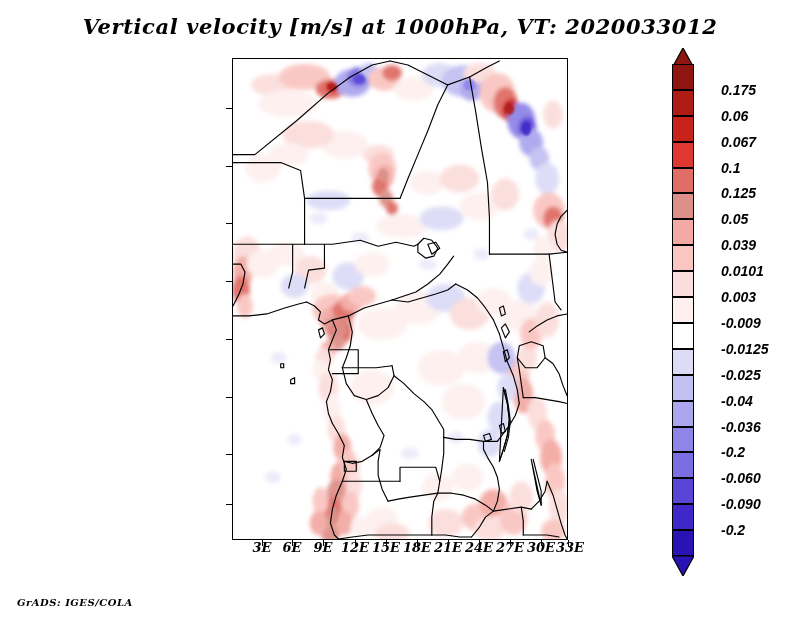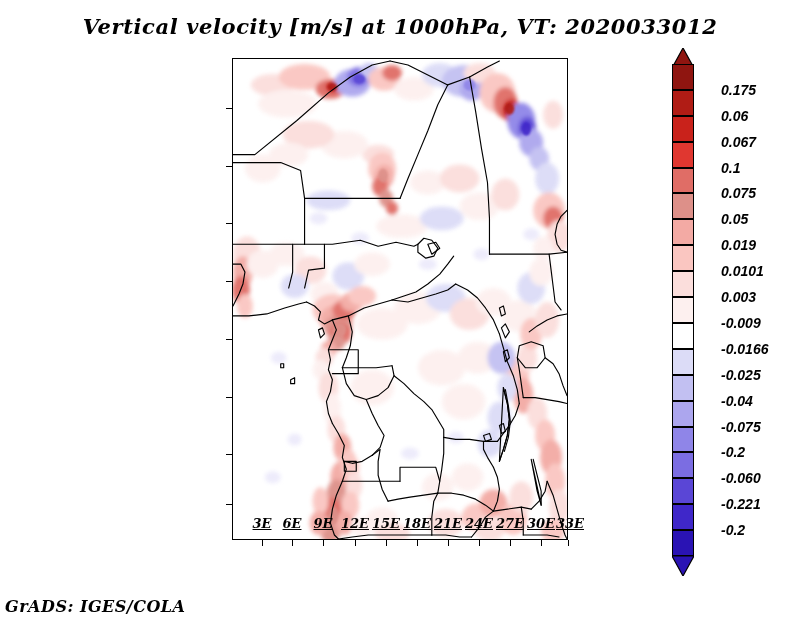--- a/index.html
+++ b/index.html
@@ -16,40 +16,40 @@
 
   
   #plot{
     position:absolute; left:232px; top:58px; width:336px; height:482px;
     border:1.4px solid #000; box-sizing:border-box; overflow:hidden;
     background:#ffffff;
   }
   #field{position:absolute;left:0;top:0;width:100%;height:100%;}
   #borders{position:absolute;left:0;top:0;width:100%;height:100%;}
   .xlab{
-    position:absolute; top:516px; transform:translateX(-50%);
+    position:absolute; top:540px; transform:translateX(-50%);
     font-style:italic; font-weight:bold; font-size:13px;
-    font-family:"DejaVu Serif",serif; white-space:nowrap;text-decoration:underline;
+    font-family:"DejaVu Serif",serif; white-space:nowrap;
   }
 
   
   #cbar{position:absolute; left:672px; top:64px; width:22px; height:492px;}
   .cb-band{position:absolute; left:0; width:22px;
            border:1.1px solid #000; box-sizing:border-box;}
   .cb-cap{position:absolute; left:0; width:22px; height:20px;}
   .cb-lab{
     position:absolute; left:28px; transform:translateY(-50%);
     font-style:italic; font-weight:bold; font-size:14px;
     font-family:Liberation Sans, sans-serif; white-space:nowrap;margin-left:21px;
   }
 
   
   #footer{
-    position:absolute; left:5px; top:597px;
-    font-style:italic; font-weight:bold; font-size:16px;
+    position:absolute; left:17px; top:597px;
+    font-style:italic; font-weight:bold; font-size:10px;
     font-family:"DejaVu Serif",serif; letter-spacing:0.5px;
   }
 </style>
 </head>
 <body>
 
 <div id="title">Vertical velocity [m/s] at 1000hPa, VT: 2020033012</div>
 
 <div id="plot">
 
@@ -389,30 +389,30 @@
       <div class="cb-band" style="top: 388.421px; height: 25.8947px; background: rgb(123, 109, 226);"></div>
       <div class="cb-band" style="top: 414.316px; height: 25.8947px; background: rgb(90, 70, 214);"></div>
       <div class="cb-band" style="top: 440.211px; height: 25.8947px; background: rgb(63, 39, 201);"></div>
       <div class="cb-band" style="top: 466.105px; height: 25.8947px; background: rgb(42, 19, 180);"></div>
     </div>
   <div id="cb-labels">
       <div class="cb-lab" style="top: 25.8947px;">0.175</div>
       <div class="cb-lab" style="top: 51.7895px;">0.06</div>
       <div class="cb-lab" style="top: 77.6842px;">0.067</div>
       <div class="cb-lab" style="top: 103.579px;">0.1</div>
-      <div class="cb-lab" style="top: 129.474px;">0.075</div>
+      <div class="cb-lab" style="top: 129.474px;">0.125</div>
       <div class="cb-lab" style="top: 155.368px;">0.05</div>
-      <div class="cb-lab" style="top: 181.263px;">0.019</div>
+      <div class="cb-lab" style="top: 181.263px;">0.039</div>
       <div class="cb-lab" style="top: 207.158px;">0.0101</div>
       <div class="cb-lab" style="top: 233.053px;">0.003</div>
       <div class="cb-lab" style="top: 258.947px;">-0.009</div>
-      <div class="cb-lab" style="top: 284.842px;">-0.0166</div>
+      <div class="cb-lab" style="top: 284.842px;">-0.0125</div>
       <div class="cb-lab" style="top: 310.737px;">-0.025</div>
       <div class="cb-lab" style="top: 336.632px;">-0.04</div>
-      <div class="cb-lab" style="top: 362.526px;">-0.075</div>
+      <div class="cb-lab" style="top: 362.526px;">-0.036</div>
       <div class="cb-lab" style="top: 388.421px;">-0.2</div>
       <div class="cb-lab" style="top: 414.316px;">-0.060</div>
-      <div class="cb-lab" style="top: 440.211px;">-0.221</div>
+      <div class="cb-lab" style="top: 440.211px;">-0.090</div>
       <div class="cb-lab" style="top: 466.105px;">-0.2</div>
     </div>
 </div>
 
 <div id="footer">GrADS: IGES/COLA</div>
 
 </body></html>

